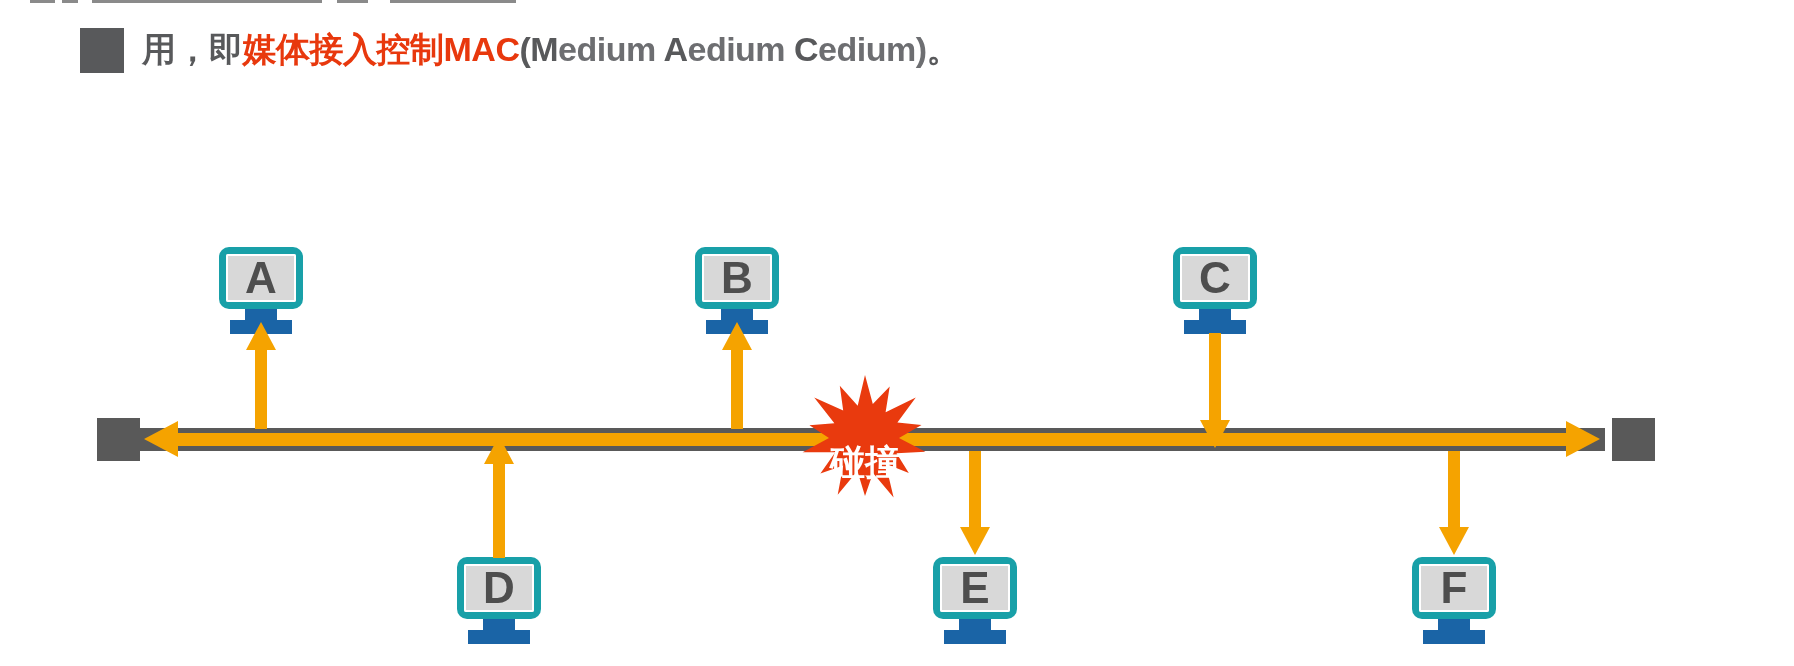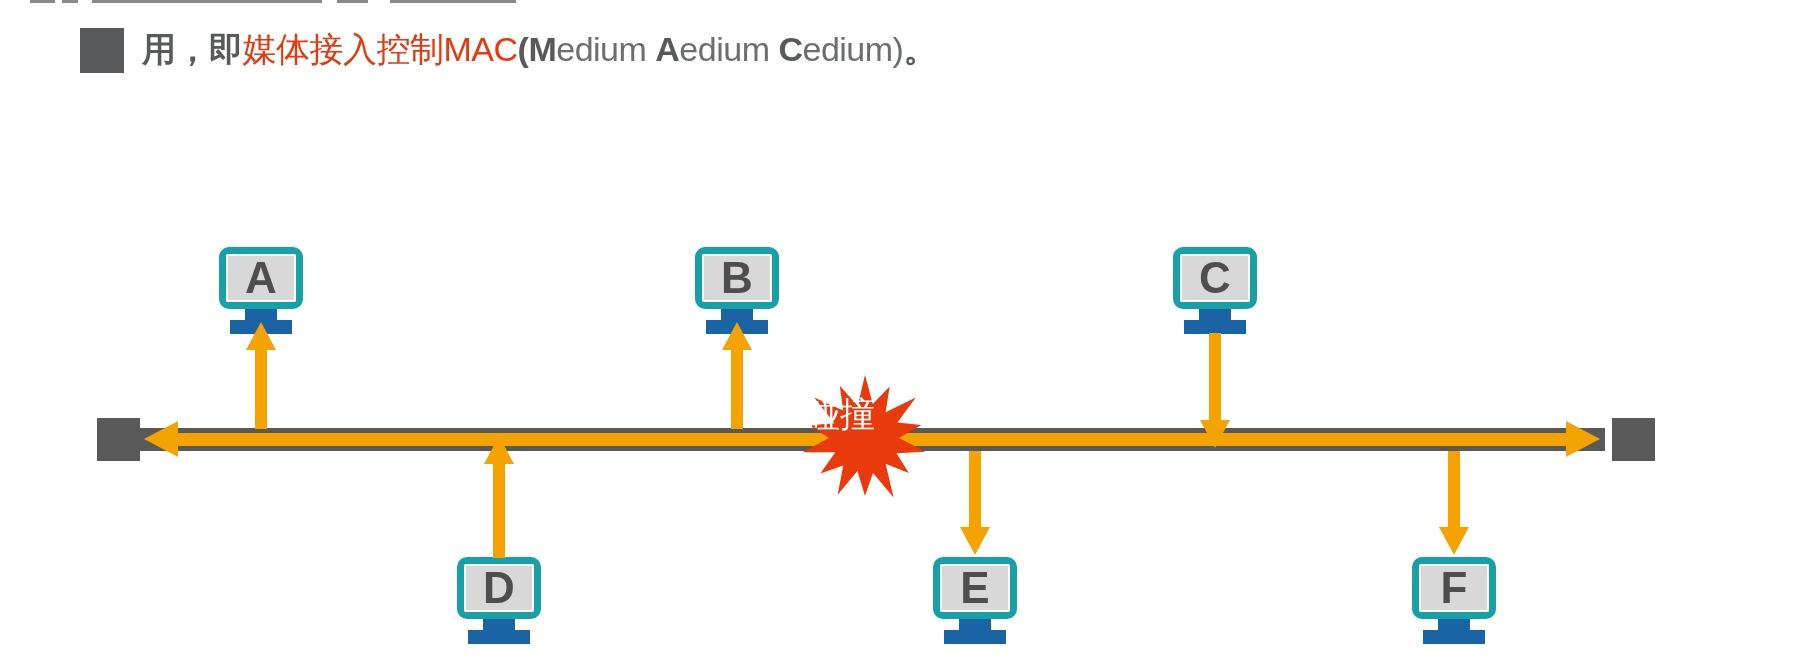--- a/index.html
+++ b/index.html
@@ -10,22 +10,22 @@
   
   .remnant{position:absolute;top:0;height:3px;background:#8a8a8a;}
   
   .bullet{position:absolute;left:80px;top:28px;width:44px;height:45px;background:var(--textGray);}
   .headline{
     position:absolute;left:142px;top:24px;width:1500px;
     font-size:34px;line-height:50px;font-weight:bold;letter-spacing:-0.5px;
     color:var(--textGray);
   }
   .seg-bold-gray{color:var(--textGray);font-weight:bold;}
-  .seg-bold-red{color:var(--textRed);font-weight:normal;}
-  .seg-light-gray{color:var(--textLightGray);font-weight:normal;}
+  .seg-bold-red{color:var(--textRed);font-weight:bold;}
+  .seg-light-gray{color:var(--textLightGray);font-weight:bold;}
   
   .bus-bar{position:absolute;left:140px;top:428px;width:1465px;height:23px;background:var(--busGray);z-index:1;}
   .bus-orange{position:absolute;left:174px;top:433px;width:1396px;height:13px;background:var(--signalOrange);z-index:2;}
   .h-head{position:absolute;width:0;height:0;z-index:2;}
   .h-head.left{left:144px;top:421px;border-top:18px solid transparent;border-bottom:18px solid transparent;border-right:34px solid var(--signalOrange);}
   .h-head.right{left:1566px;top:421px;border-top:18px solid transparent;border-bottom:18px solid transparent;border-left:34px solid var(--signalOrange);}
   .terminator{position:absolute;top:418px;width:43px;height:43px;background:var(--busGray);z-index:1;}
   .terminator.left{left:97px;}
   .terminator.right{left:1612px;}
   
@@ -36,22 +36,22 @@
   .stand-neck{width:32px;height:11px;background:var(--standBlue);margin:0 auto;}
   .stand-base{width:62px;height:14px;background:var(--standBlue);margin:0 auto;}
   
   .v-line{position:absolute;width:12px;background:var(--signalOrange);z-index:3;}
   .v-head{position:absolute;width:0;height:0;z-index:3;}
   .v-head.up{border-left:15px solid transparent;border-right:15px solid transparent;border-bottom:28px solid var(--signalOrange);}
   .v-head.down{border-left:15px solid transparent;border-right:15px solid transparent;border-top:28px solid var(--signalOrange);}
   
   .burst{position:absolute;left:795px;top:368px;width:140px;height:140px;z-index:4;}
   .burst-label{
-    position:absolute;left:805px;top:393px;width:120px;height:42px;line-height:42px;
-    text-align:left;font-size:35px;font-weight:normal;color:#ffffff;z-index:5;
+    position:absolute;left:805px;top:441px;width:120px;height:42px;line-height:42px;
+    text-align:center;font-size:35px;font-weight:bold;color:#ffffff;z-index:5;
   }
 </style>
 </head>
 <body>
 
 <div class="remnant" style="left:30px;width:25px;"></div>
 <div class="remnant" style="left:62px;width:16px;"></div>
 <div class="remnant" style="left:92px;width:230px;"></div>
 <div class="remnant" style="left:337px;width:31px;"></div>
 <div class="remnant" style="left:390px;width:126px;"></div>

